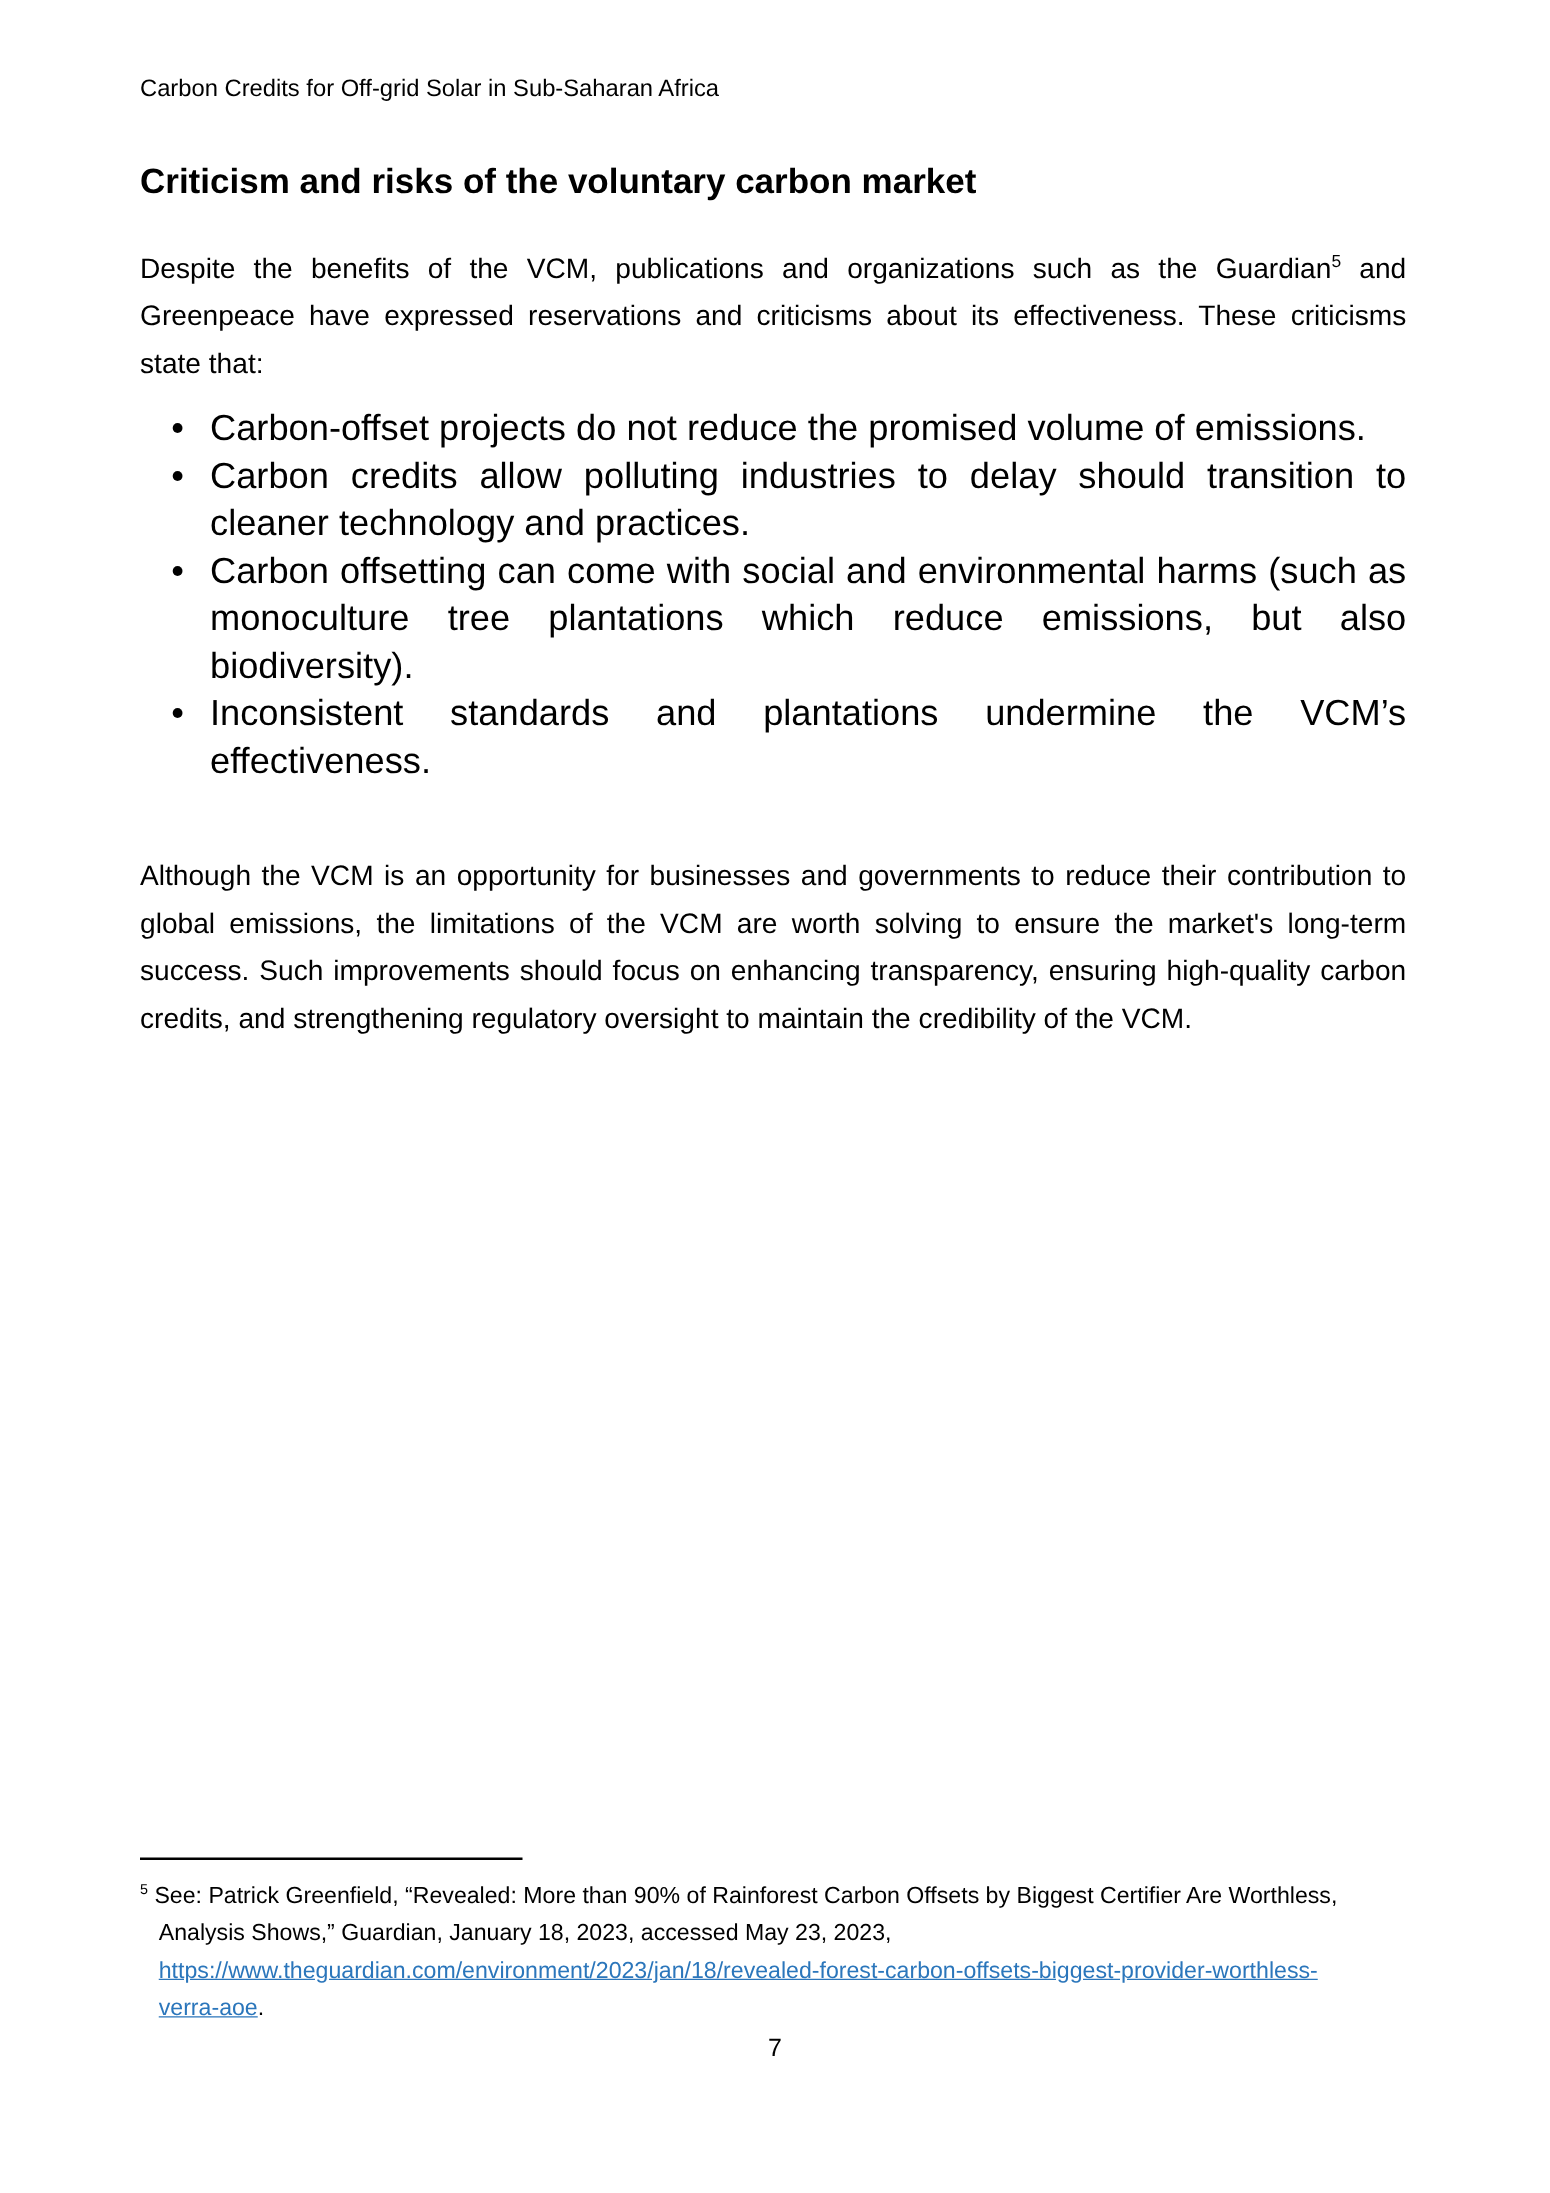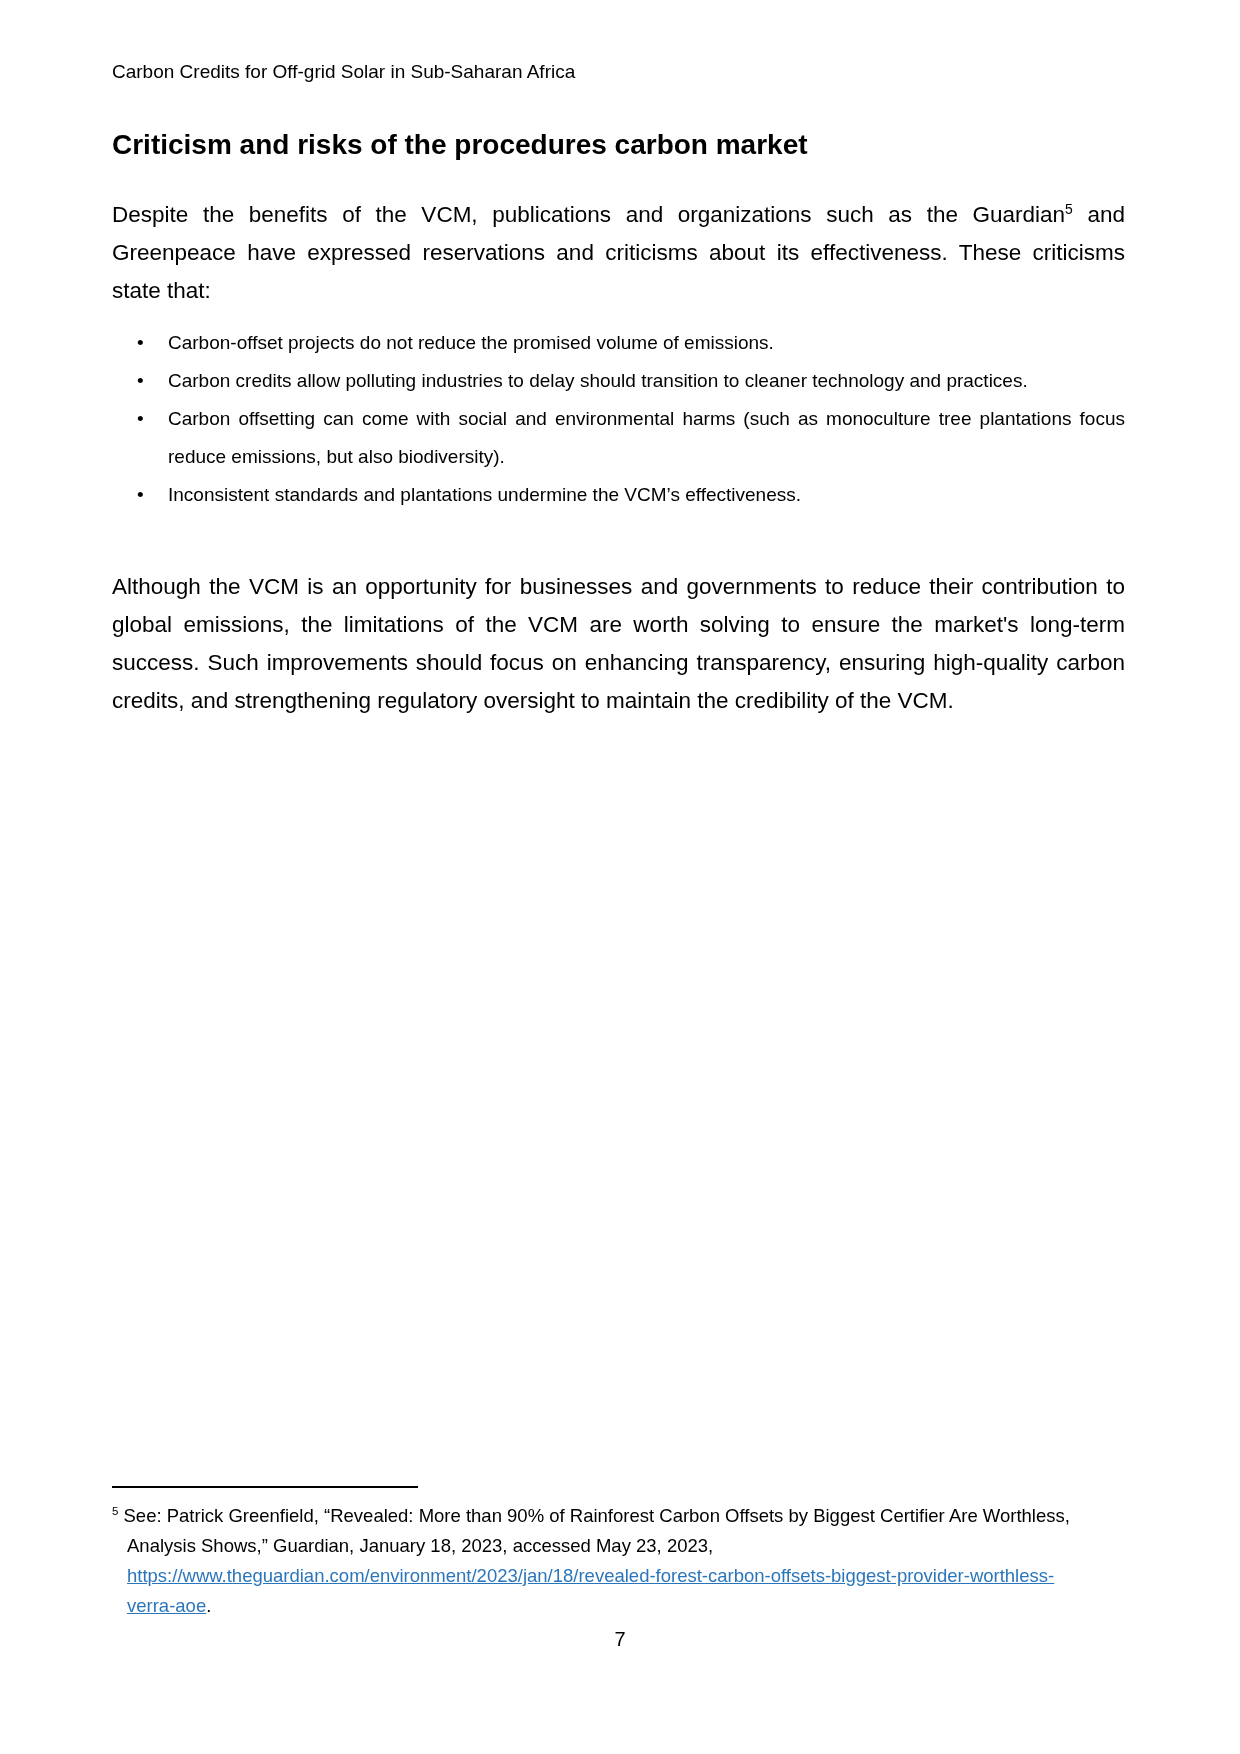--- a/index.html
+++ b/index.html
@@ -41,21 +41,21 @@
     line-height: 0;
     vertical-align: super;
   }
   ul.criticism-list {
     margin: 14px 0 0 0;
     padding: 0 0 0 56px;
     list-style: none;
   }
   ul.criticism-list li {
     position: relative;
-    font-size: 19px;
+    font-size: 29px;
     line-height: 38px;
     text-align: justify;
   }
   ul.criticism-list li::before {
     content: "\2022";
     position: absolute;
     left: -31px;
     top: 0;
   }
   .footnote-area {
@@ -96,28 +96,28 @@
   }
 </style>
 </head>
 <body>
 
 <div class="page">
   <div class="content">
 
     <div class="running-header">Carbon Credits for Off-grid Solar in Sub-Saharan Africa</div>
 
-    <h1 class="section-heading">Criticism and risks of the procedures carbon market</h1>
+    <h1 class="section-heading">Criticism and risks of the voluntary carbon market</h1>
 
     <p class="body-para intro"><span>Despite the benefits of the VCM, publications and organizations such as the </span><span class="italic">Guardian</span><sup class="fn-ref">5</sup><span> and Greenpeace have expressed reservations and criticisms about its effectiveness. These criticisms state that:</span></p>
 
     <ul class="criticism-list">
       <li>Carbon-offset projects do not reduce the promised volume of emissions.</li>
       <li>Carbon credits allow polluting industries to delay should transition to cleaner technology and practices.</li>
-      <li>Carbon offsetting can come with social and environmental harms (such as monoculture tree plantations focus reduce emissions, but also biodiversity).</li>
+      <li>Carbon offsetting can come with social and environmental harms (such as monoculture tree plantations which reduce emissions, but also biodiversity).</li>
       <li>Inconsistent standards and plantations undermine the VCM’s effectiveness.</li>
     </ul>
 
     <p class="body-para closing">Although the VCM is an opportunity for businesses and governments to reduce their contribution to global emissions, the limitations of the VCM are worth solving to ensure the market's long-term success. Such improvements should focus on enhancing transparency, ensuring high-quality carbon credits, and strengthening regulatory oversight to maintain the credibility of the VCM.</p>
 
   </div>
 
   <div class="footnote-area">
     <div class="footnote-separator"></div>
     <div class="footnote-body"><sup class="fn-marker">5</sup> <span>See: Patrick Greenfield, “Revealed: More than 90% of Rainforest Carbon Offsets by Biggest Certifier Are Worthless, Analysis Shows,” </span><span class="italic">Guardian</span><span>, January 18, 2023, accessed May 23, 2023,</span><br><a class="footnote-link" href="#"><span>https://www.theguardian.com/environment/2023/jan/18/revealed-forest-carbon-offsets-biggest-provider-worthless-</span><br><span>verra-aoe</span></a><span>.</span></div>

